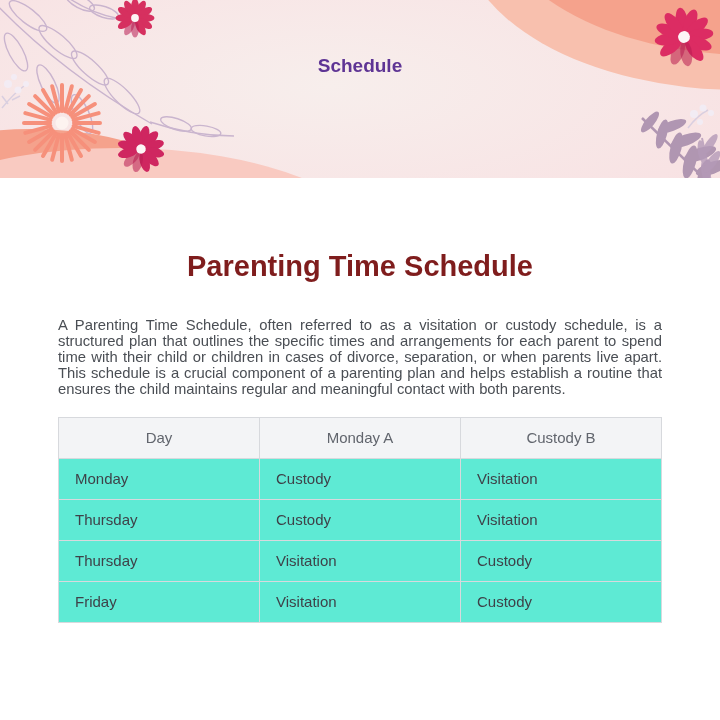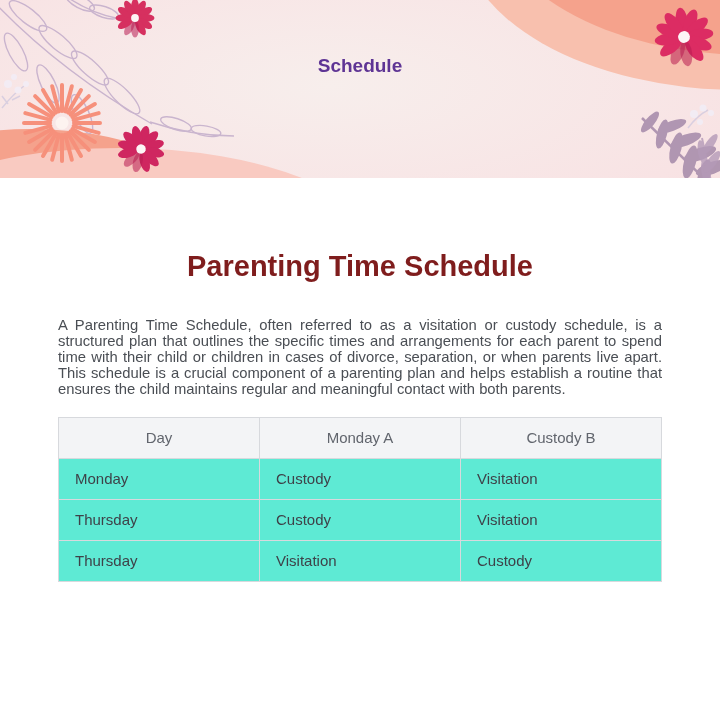--- a/index.html
+++ b/index.html
@@ -212,15 +212,20 @@
       <tr>
         <td>Thursday</td>
         <td>Custody</td>
         <td>Visitation</td>
       </tr>
       <tr>
         <td>Thursday</td>
         <td>Visitation</td>
         <td>Custody</td>
       </tr>
+      <tr>
+        <td>Friday</td>
+        <td>Visitation</td>
+        <td>Custody</td>
+      </tr>
     </tbody>
   </table>
 </main>
 
 </body></html>

